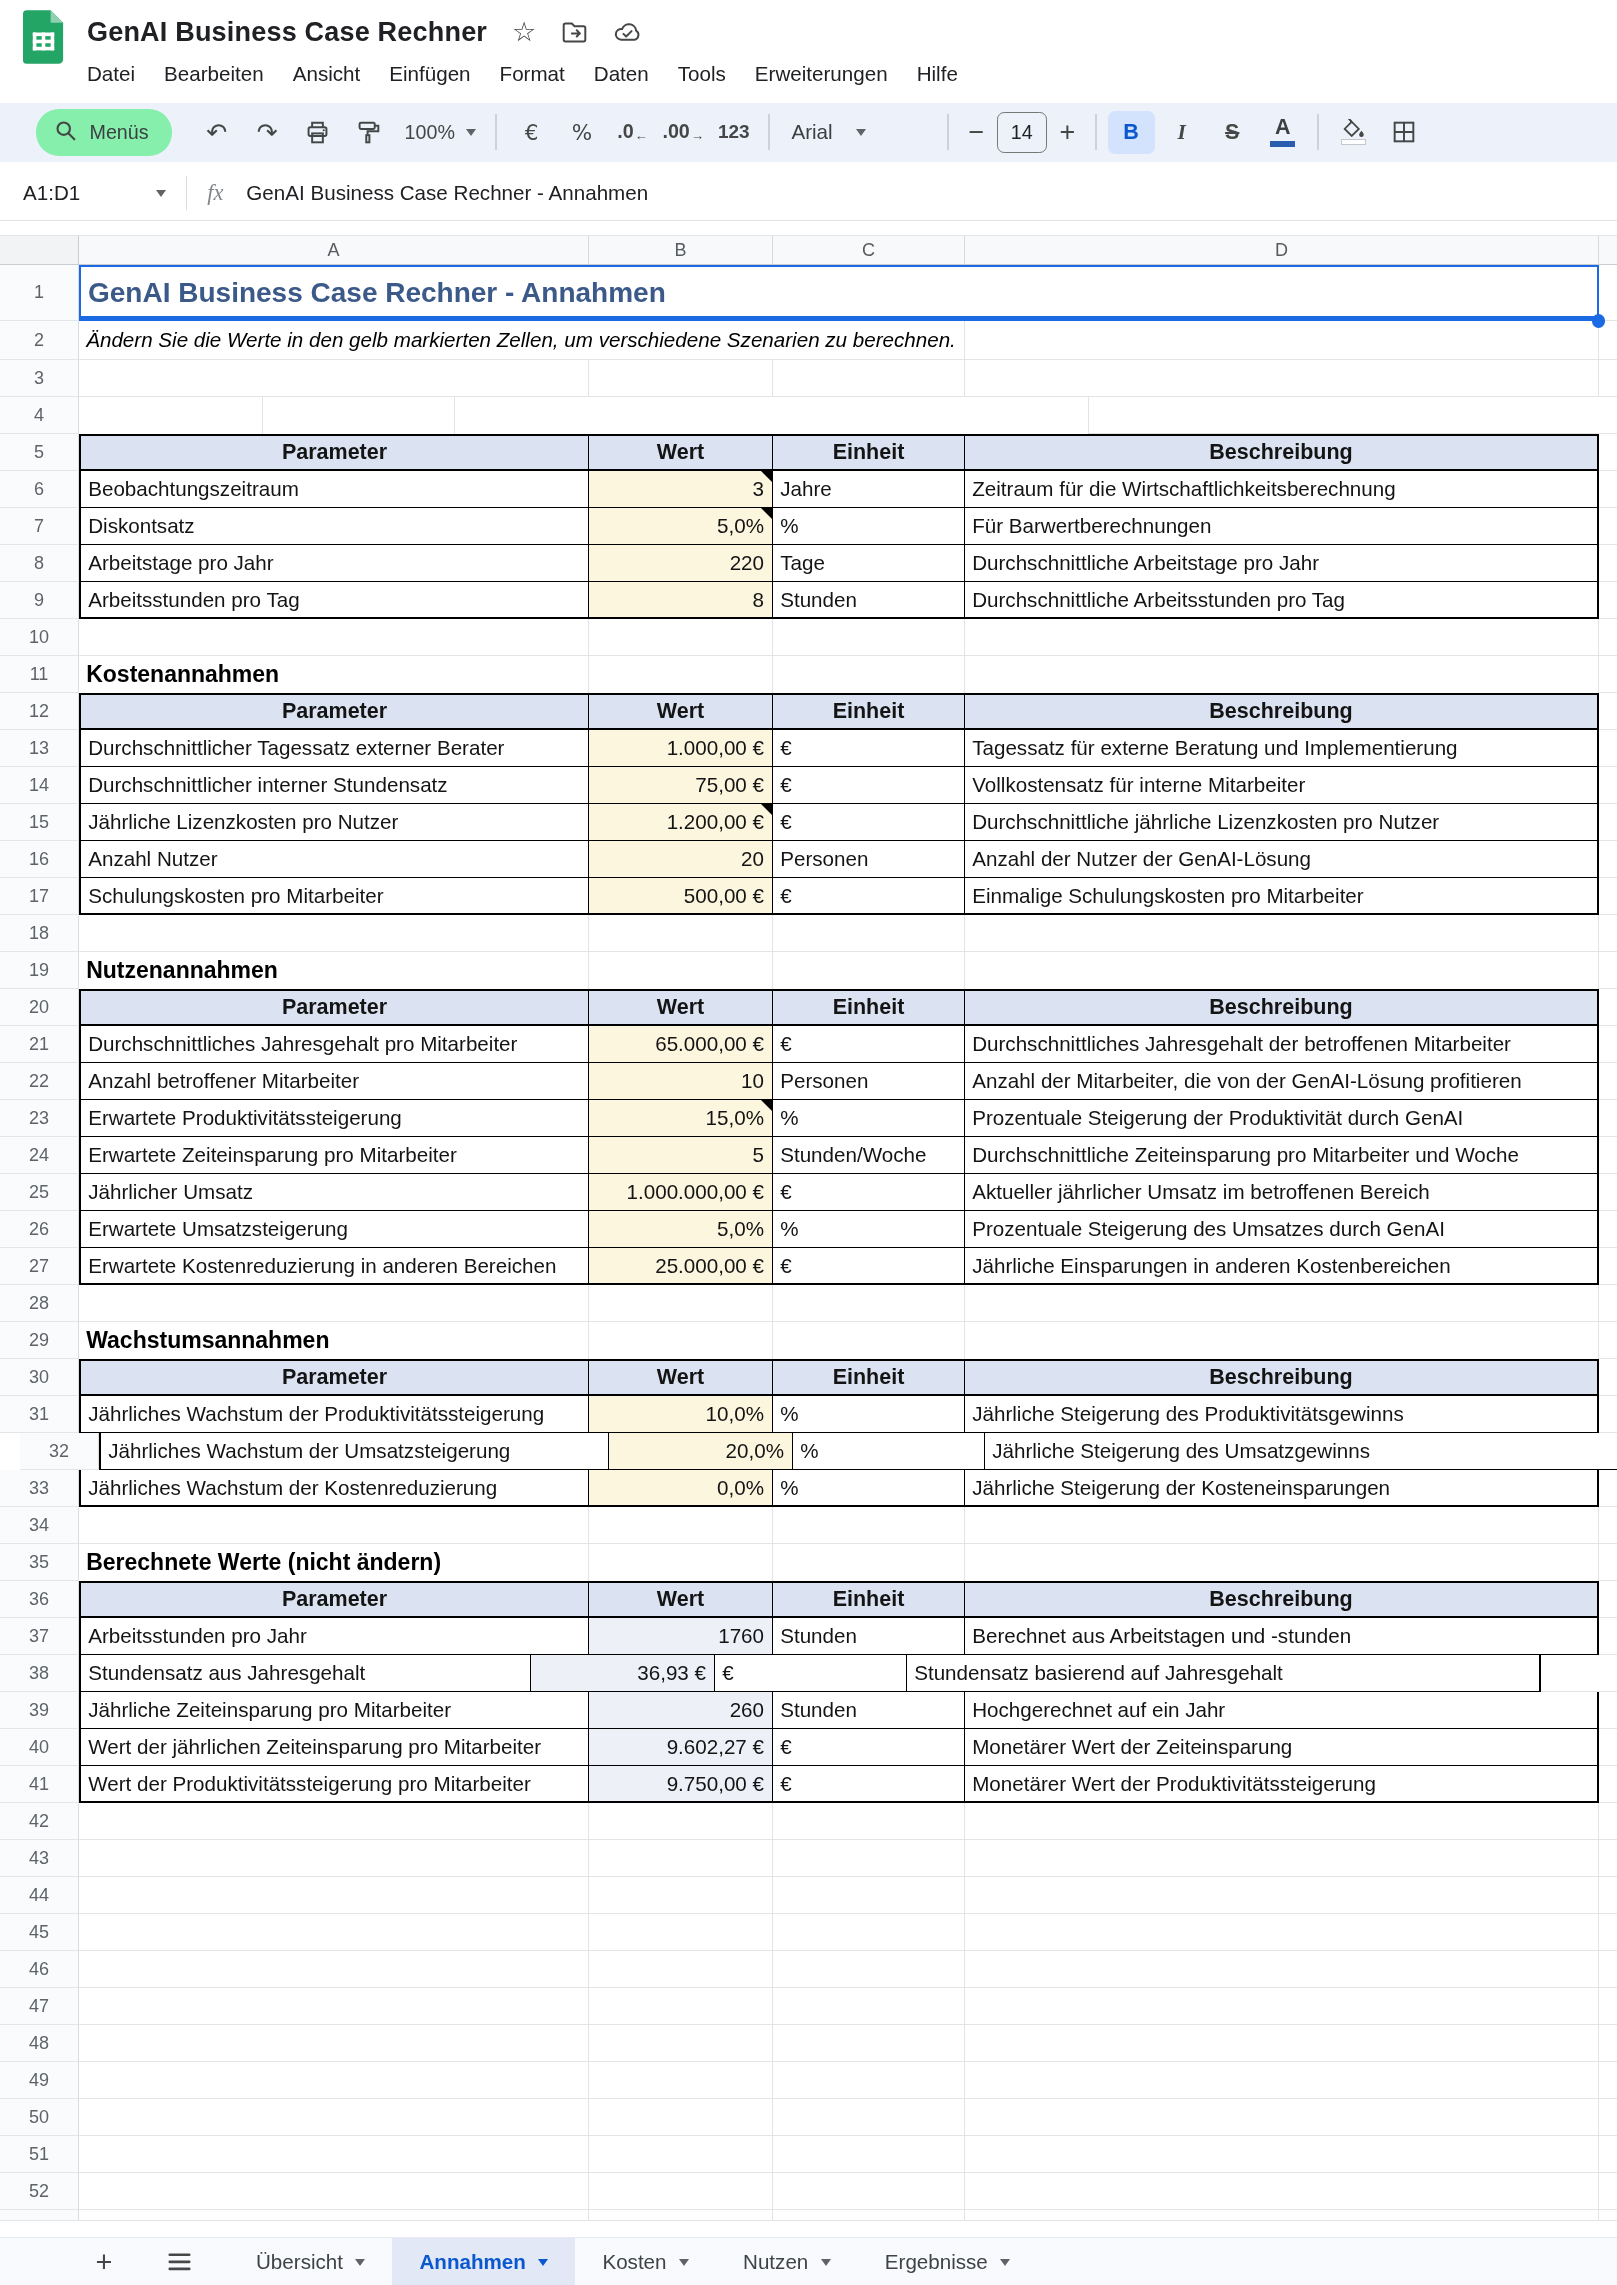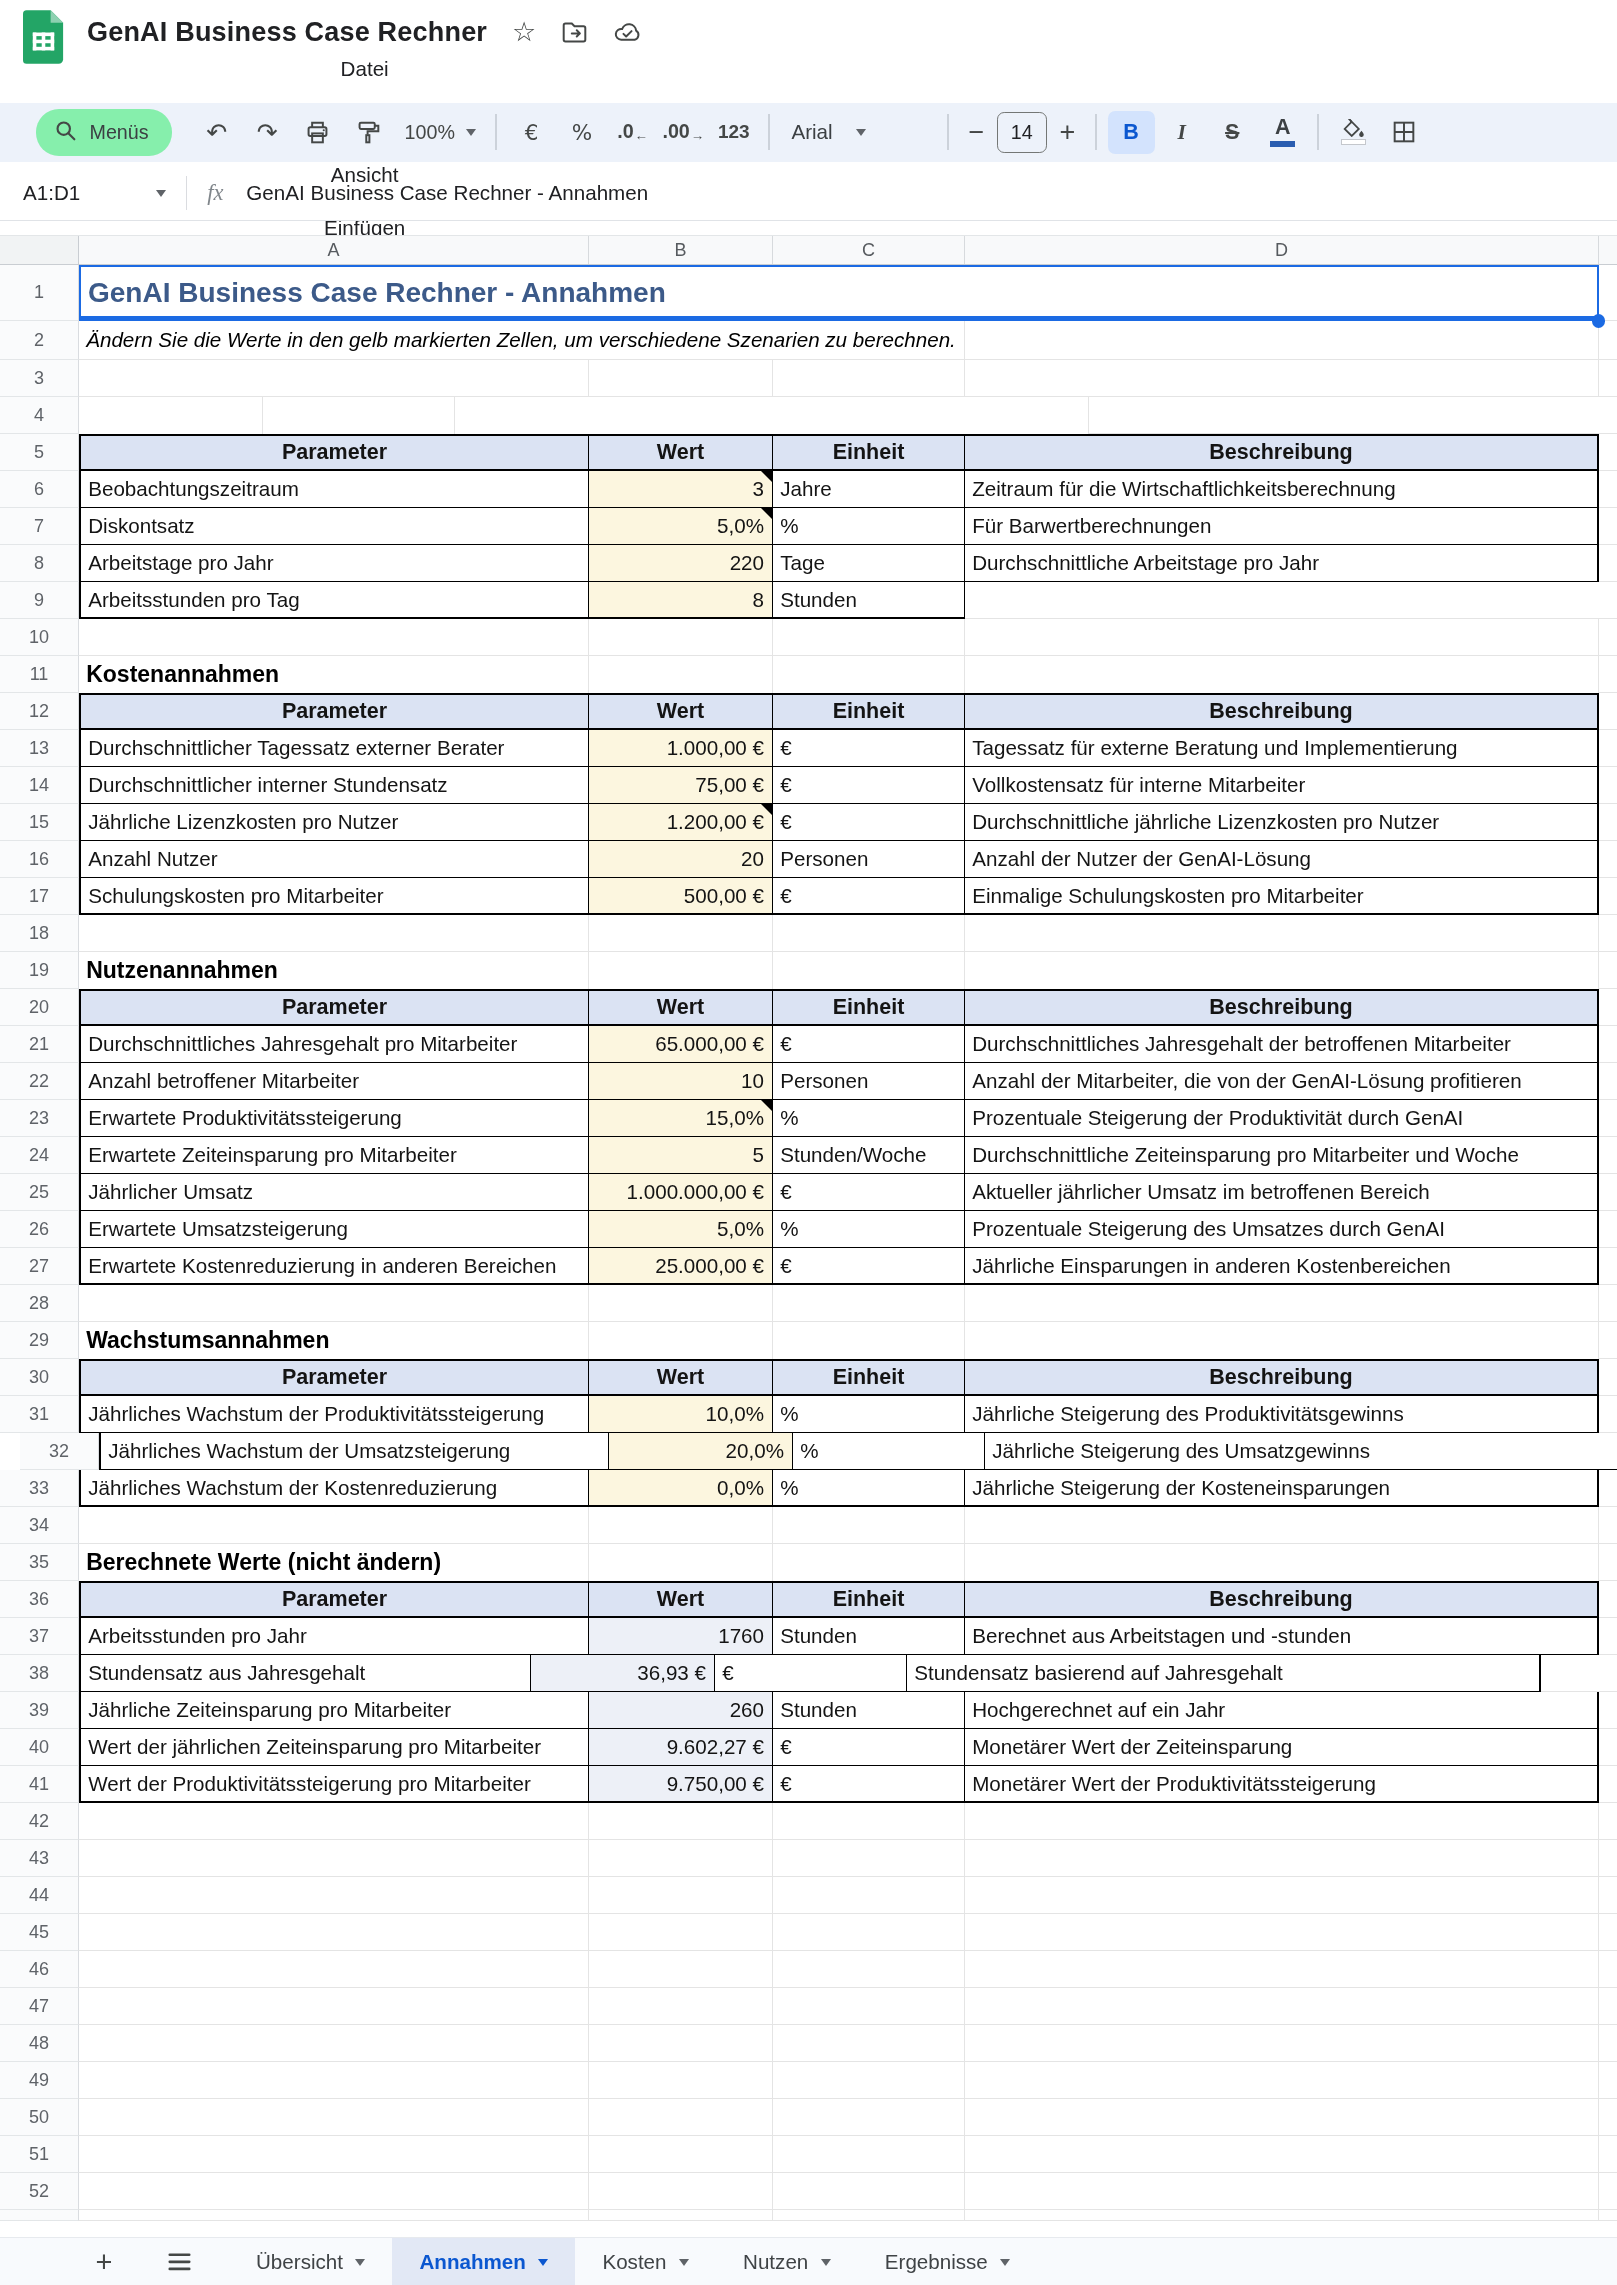--- a/index.html
+++ b/index.html
@@ -6,21 +6,21 @@
   body{width:1617px;height:2286px;overflow:hidden;font-family:"Liberation Sans","DejaVu Sans",sans-serif;-webkit-font-smoothing:antialiased;}
   .app{display:flex;flex-direction:column;width:1617px;height:2286px;}
 
   
   .topbar{height:99px;display:flex;align-items:flex-start;padding:7.2px 0 0 23px;box-sizing:border-box;}
   .logo{width:41px;height:56px;margin-top:1.8px;flex:none;}
   .tb-right{margin-left:23px;display:flex;flex-direction:column;}
   .doc-row{display:flex;align-items:center;gap:25px;height:50px;}
   .doc-title{font-size:27px;font-weight:700;color:#202124;letter-spacing:0.2px;}
   .doc-ic{color:#444746;font-size:27px;display:flex;align-items:center;}
-  .menubar{display:flex;gap:29px;margin-top:0px;height:34px;align-items:center;flex-direction:column;}
+  .menubar{display:flex;gap:29px;margin-top:0px;height:34px;align-items:center;}
   .menu-item{font-size:20.6px;color:#202124;}
 
   
   .toolbar{height:59px;margin:3.6px 0 5.4px 0;background:#edf2fa;display:flex;align-items:center;padding:0 16px 0 36px;box-sizing:border-box;gap:3.6px;}
   .search-pill{height:47px;border-radius:23px;background:#86efac;display:flex;align-items:center;gap:12.5px;padding:0 23px 0 18px;margin-right:18px;}
   .search-pill .lbl{font-size:19.7px;color:#3c4043;}
   .ic{min-width:47px;height:43px;display:flex;align-items:center;justify-content:center;color:#444746;font-size:24px;border-radius:7.2px;position:relative;}
   .ic svg{display:block;}
   .glyph{font-family:"DejaVu Sans",sans-serif;font-size:25px;color:#444746;}
   .tdiv{width:1.8px;height:36px;background:#ccd2da;margin:0 7.2px;flex:none;}
@@ -318,20 +318,21 @@
         <div class="cell t val yellow" style="width: 184px;">220</div>
         <div class="cell t" style="width: 192px;">Tage</div>
         <div class="cell t lastcol" style="width: 634px;">Durchschnittliche Arbeitstage pro Jahr</div>
         <div class="cell sliver"></div>
       </div>
       <div class="row rlast" style="height: 37px;">
         <div class="rn">9</div>
         <div class="cell t first" style="width: 510px;">Arbeitsstunden pro Tag</div>
         <div class="cell t val yellow" style="width: 184px;">8</div>
         <div class="cell t" style="width: 192px;">Stunden</div>
+        <div class="cell t lastcol" style="width: 634px;">Durchschnittliche Arbeitsstunden pro Tag</div>
         <div class="cell sliver"></div>
       </div>
       <div class="row" style="height: 37px;">
         <div class="rn">10</div>
         <div class="cell" style="width: 510px;"></div>
         <div class="cell" style="width: 184px;"></div>
         <div class="cell" style="width: 192px;"></div>
         <div class="cell" style="width: 634px;"></div>
         <div class="cell sliver"></div>
       </div>

